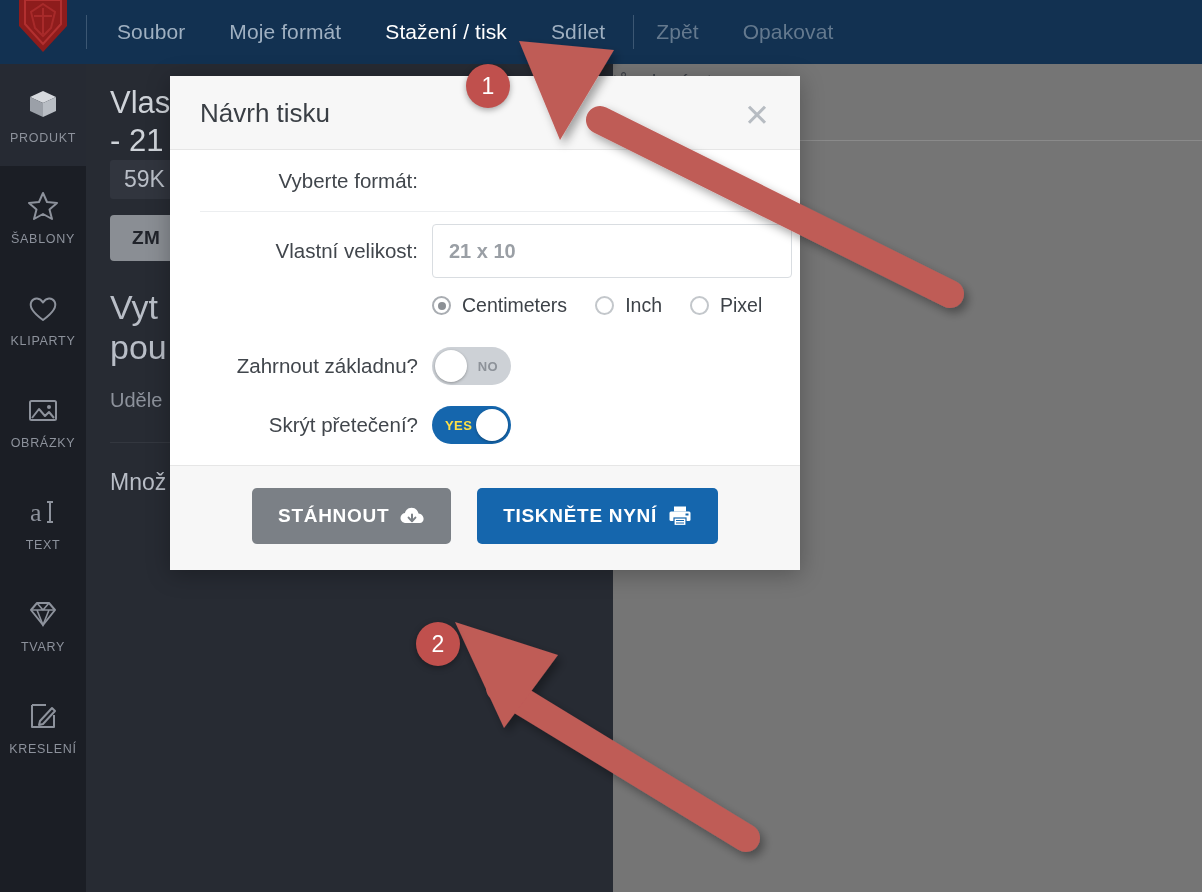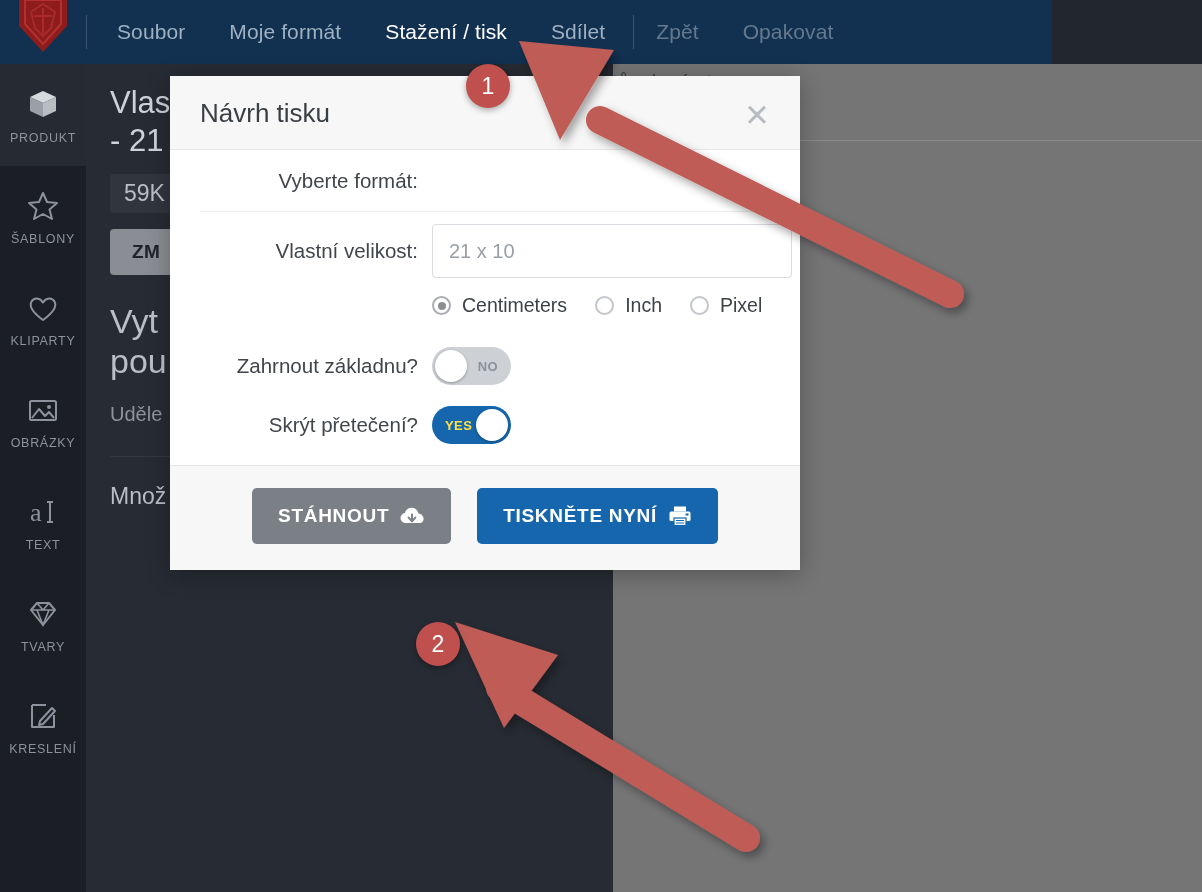--- a/index.html
+++ b/index.html
@@ -6,21 +6,21 @@
   html, body {
     width: 1202px; height: 892px;
     font-family: "Liberation Sans", sans-serif;
     overflow: hidden;
     background: #22262e;
   }
   #app { position: relative; width: 1202px; height: 892px; }
 
   
   .topbar {
-    position: absolute; left: 0; top: 0; width: 1052px; height: 64px;
+    position: absolute; left: 0; top: 0; width: 1202px; height: 64px;
     background: #123151;
     display: flex; align-items: center;
     z-index: 5;
   }
   .logo-wrap {
     width: 86px; height: 64px;
     display: flex; align-items: flex-start; justify-content: center;
     flex: 0 0 86px;
   }
   .logo-shield { margin-top: -6px; }
@@ -57,21 +57,21 @@
   
   .panel {
     position: absolute; left: 86px; top: 64px; width: 527px; height: 828px;
     background: #272b33; z-index: 2; overflow: hidden;
     padding: 20px 24px;
   }
   .panel-title {
     font-size: 31px; color: #cfd3d9; line-height: 1.22; font-weight: 400;
   }
   .panel-chip {
-    display: inline-block; margin-top: 14px;
+    display: inline-block; 
     background: #31353e; color: #b9bec7;
     font-size: 23px; padding: 6px 14px; border-radius: 3px;
   }
   .panel-btn {
     display: inline-block; margin-top: 16px;
     background: #8a8e94; color: #20232a;
     font-size: 19px; font-weight: 700; letter-spacing: .5px;
     padding: 12px 22px; border-radius: 4px; cursor: pointer;
   }
   .panel-h2 {
@@ -146,21 +146,21 @@
   .radio.small { width: 19px; height: 19px; flex: 0 0 19px; border-width: 2px; }
   .radio.small.on { border-color: #a9adb2; }
   .radio.small.on::after { width: 8px; height: 8px; background: #8c9095; }
   .radio-text { font-size: 21px; color: #3d4248; }
   .radio-text.sm { font-size: 19.5px; color: #3d4248; }
 
   
   .text-input {
     width: 360px; height: 54px; border: 1px solid #d9dde1; border-radius: 4px;
     background: #fff; font-size: 20px; color: #4d7c0f;
-    padding: 0 16px; font-family: "Liberation Sans", sans-serif;
+    padding: 0 16px; font-family: "Liberation Sans", sans-serif; font-weight: bold;
   }
   .text-input::placeholder { color: #9a9fa5; }
 
   .units-row { padding: 4px 0 16px 232px; display: flex; align-items: center; }
 
   
   .toggle {
     width: 79px; height: 38px; border-radius: 19px; position: relative;
     cursor: pointer; display: flex; align-items: center;
   }

